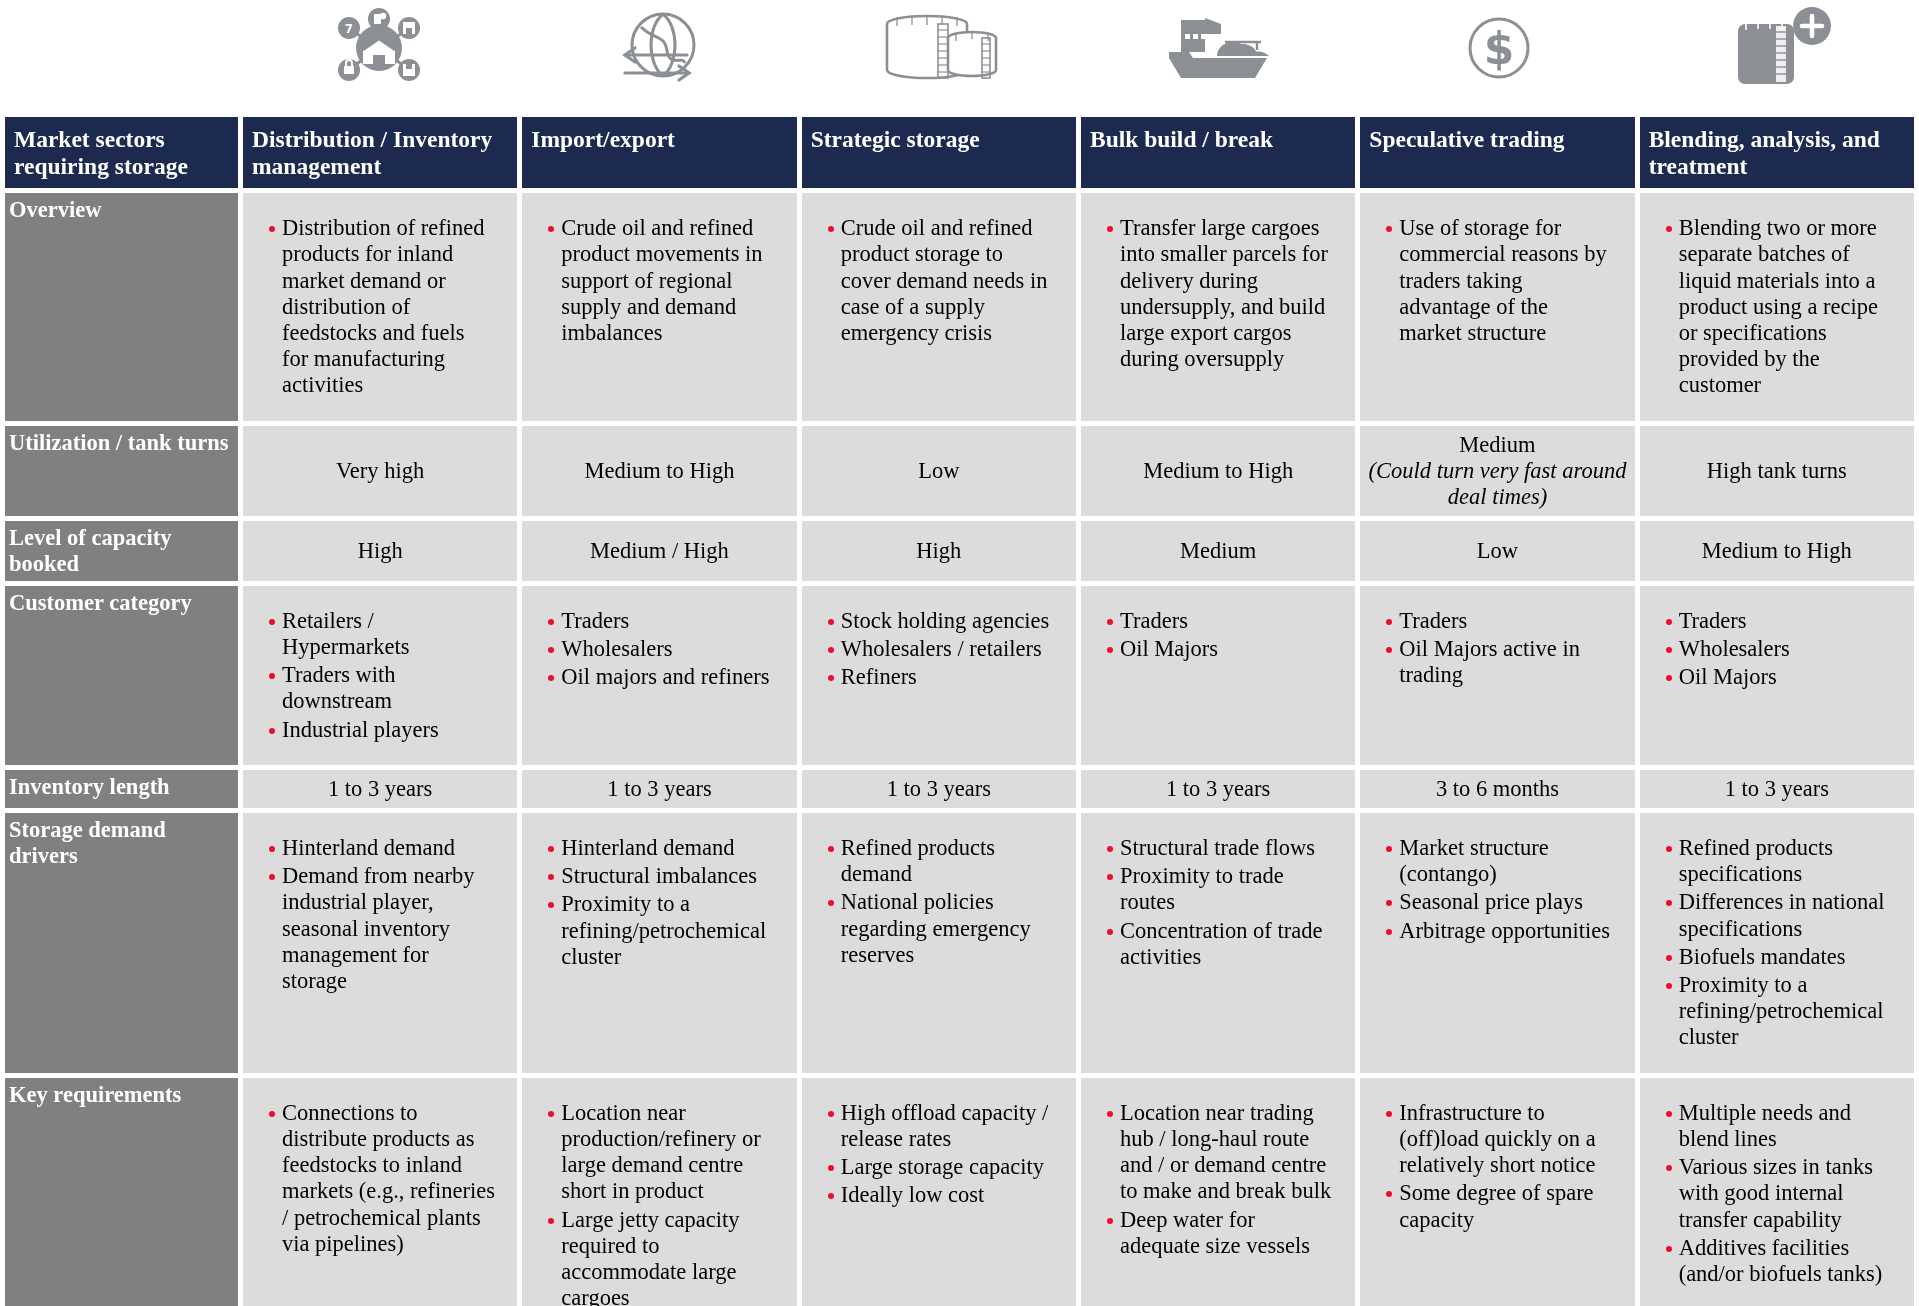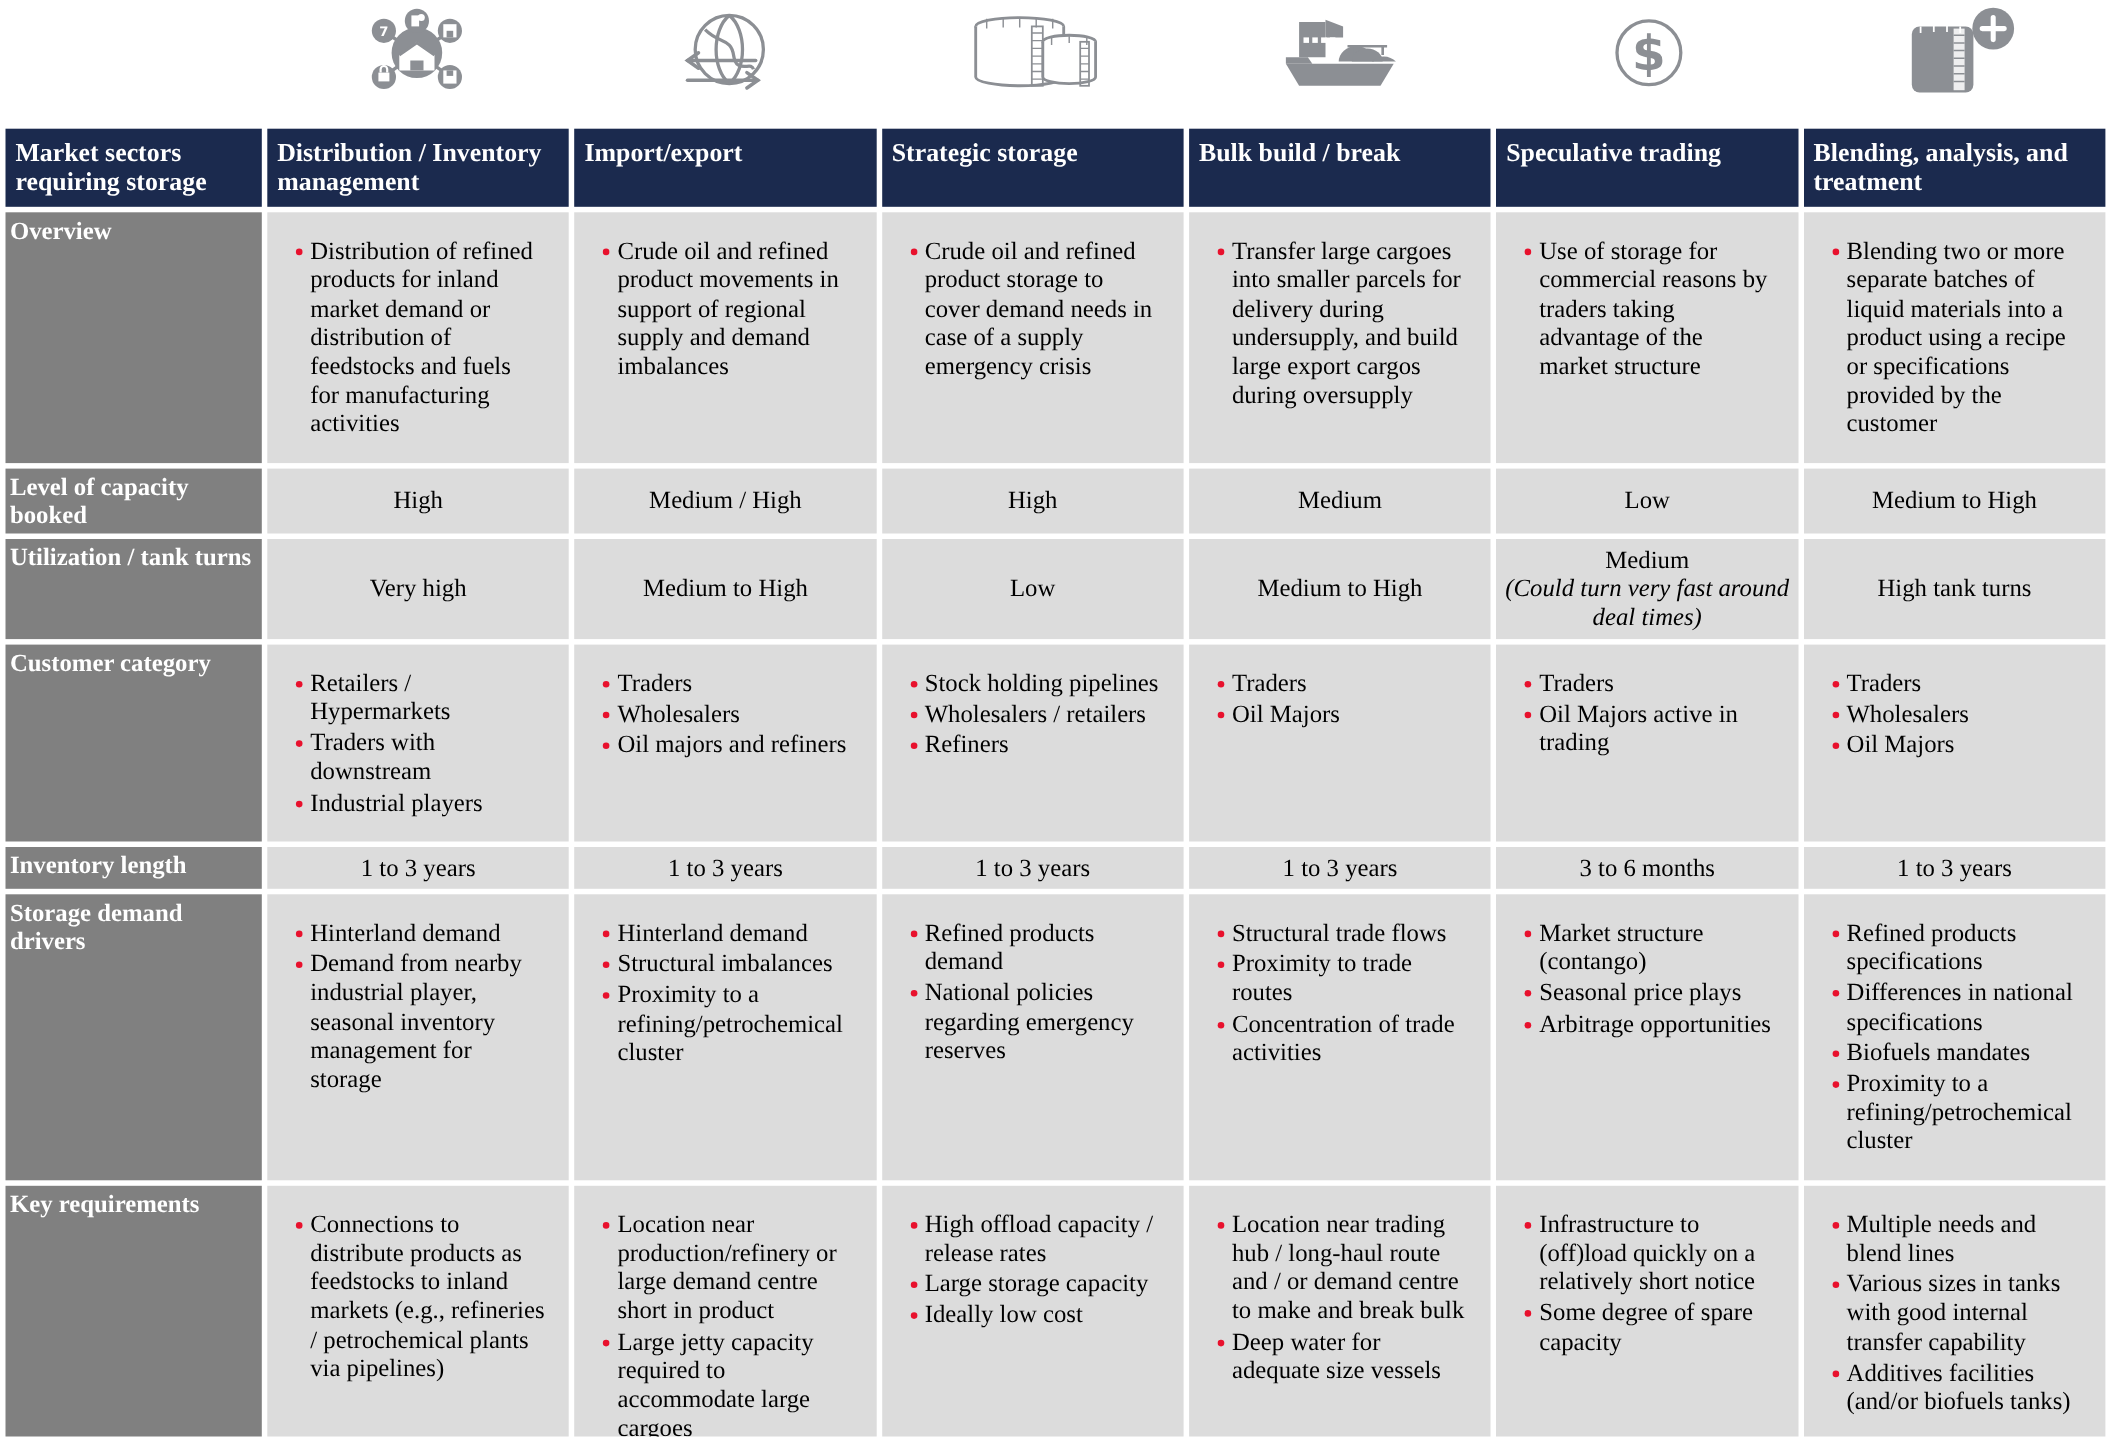--- a/index.html
+++ b/index.html
@@ -278,63 +278,63 @@
             </ul>
           </td>
           <td class="cell">
             <ul class="bul">
               <li>Blending two or more separate batches of liquid materials into a product using a recipe or specifications provided by the customer</li>
             </ul>
           </td>
         </tr>
         <tr>
           <td class="rowlab">
-            <span class="lbl">Level of capacity booked</span>
-          </td>
-          <td class="cell center">
-            <div class="plain">High</div>
-          </td>
-          <td class="cell center">
-            <div class="plain">Medium / High</div>
-          </td>
-          <td class="cell center">
-            <div class="plain">High</div>
-          </td>
-          <td class="cell center">
-            <div class="plain">Medium</div>
-          </td>
-          <td class="cell center">
-            <div class="plain">Low</div>
-          </td>
-          <td class="cell center">
-            <div class="plain">Medium to High</div>
-          </td>
-        </tr>
-        <tr>
-          <td class="rowlab">
             <span class="lbl">Utilization / tank turns</span>
           </td>
           <td class="cell center">
             <div class="plain">Very high</div>
           </td>
           <td class="cell center">
             <div class="plain">Medium to High</div>
           </td>
           <td class="cell center">
             <div class="plain">Low</div>
           </td>
           <td class="cell center">
             <div class="plain">Medium to High</div>
           </td>
           <td class="cell center">
             <div class="plain">Medium</div>
             <span class="sub-it">(Could turn very fast around deal times)</span>
           </td>
           <td class="cell center">
             <div class="plain">High tank turns</div>
+          </td>
+        </tr>
+        <tr>
+          <td class="rowlab">
+            <span class="lbl">Level of capacity booked</span>
+          </td>
+          <td class="cell center">
+            <div class="plain">High</div>
+          </td>
+          <td class="cell center">
+            <div class="plain">Medium / High</div>
+          </td>
+          <td class="cell center">
+            <div class="plain">High</div>
+          </td>
+          <td class="cell center">
+            <div class="plain">Medium</div>
+          </td>
+          <td class="cell center">
+            <div class="plain">Low</div>
+          </td>
+          <td class="cell center">
+            <div class="plain">Medium to High</div>
           </td>
         </tr>
         <tr>
           <td class="rowlab">
             <span class="lbl">Customer category</span>
           </td>
           <td class="cell">
             <ul class="bul">
               <li>Retailers / Hypermarkets</li>
               <li>Traders with downstream</li>
@@ -343,21 +343,21 @@
           </td>
           <td class="cell">
             <ul class="bul">
               <li>Traders</li>
               <li>Wholesalers</li>
               <li>Oil majors and refiners</li>
             </ul>
           </td>
           <td class="cell">
             <ul class="bul">
-              <li>Stock holding pipelines</li>
+              <li>Stock holding agencies</li>
               <li>Wholesalers / retailers</li>
               <li>Refiners</li>
             </ul>
           </td>
           <td class="cell">
             <ul class="bul">
               <li>Traders</li>
               <li>Oil Majors</li>
             </ul>
           </td>

